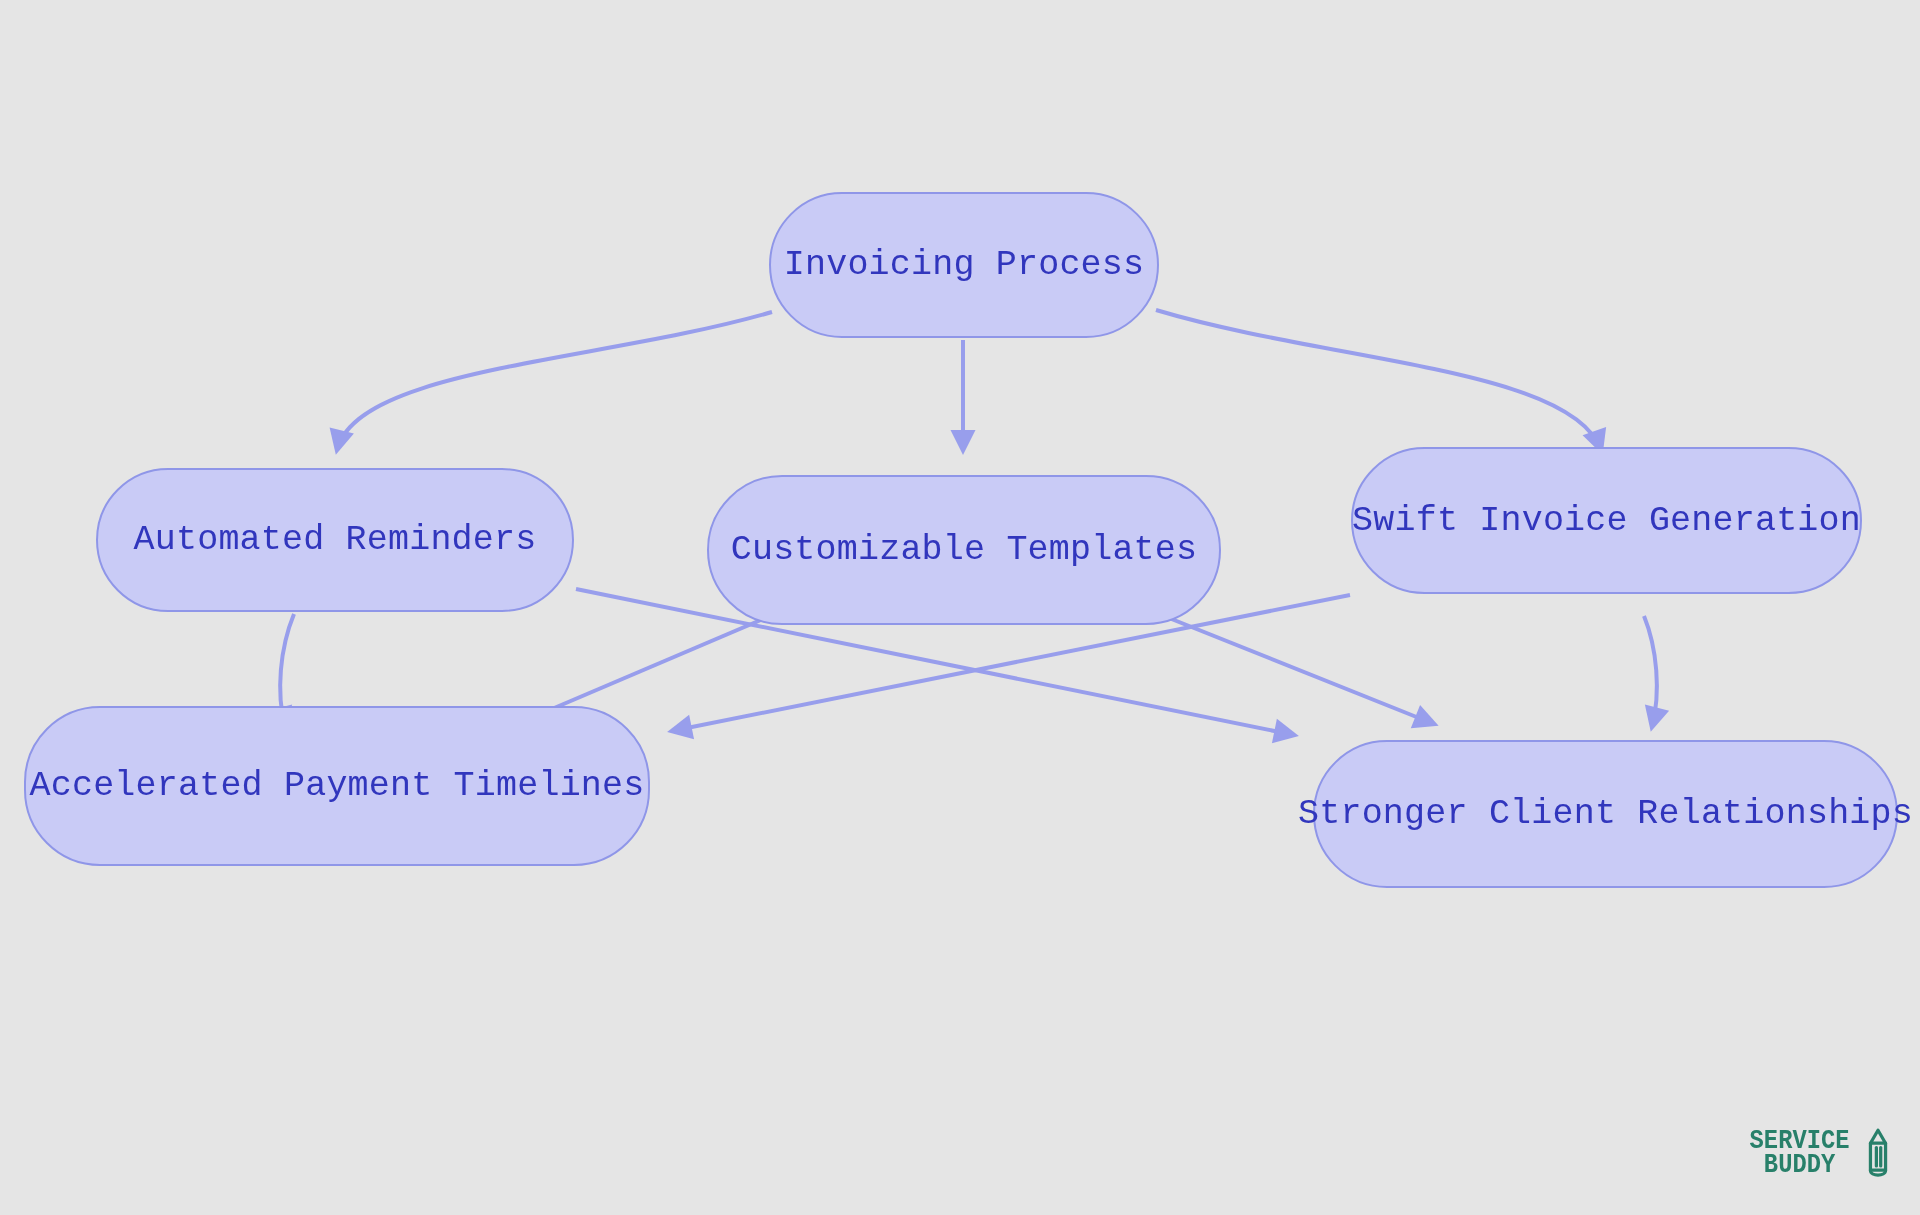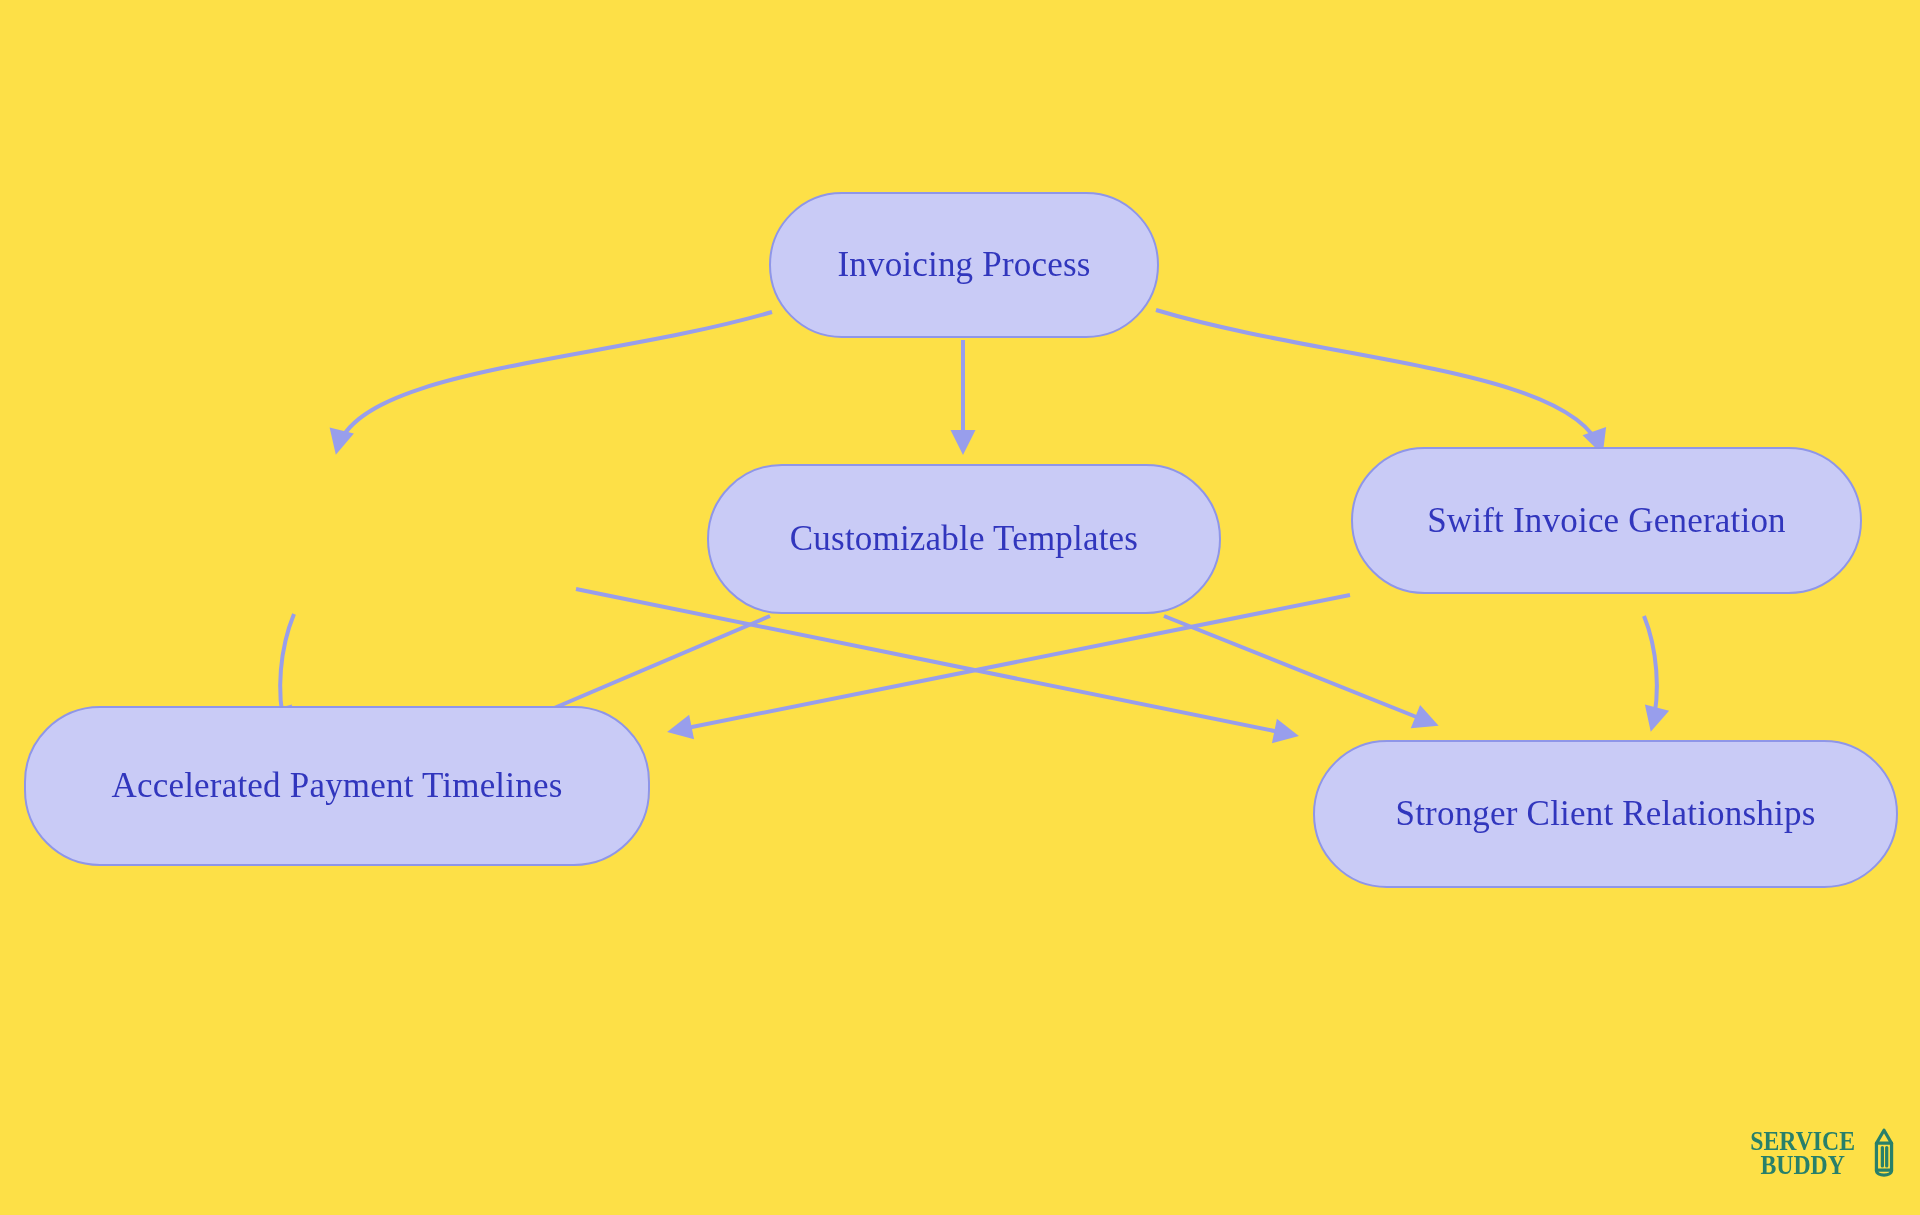--- a/index.html
+++ b/index.html
@@ -1,39 +1,39 @@
 <!DOCTYPE html>
 <html><head>
 <meta charset="utf-8">
 <style>
   html,body{margin:0;padding:0;background:#ffffff;}
   .canvas{
     position:relative;
     width:1920px;height:1215px;
-    background:#fde047;
-    font-family:Liberation Serif, serif;
+    background:#e5e5e5;
+    font-family:Liberation Mono, monospace;
     overflow:hidden;
   }
   .edges{position:absolute;left:0;top:0;width:1920px;height:1215px;}
   .node{
     position:absolute;
     display:flex;align-items:center;justify-content:center;
     background:#c9cbf6;
     border:2.5px solid #8f96e8;
     border-radius:76px;
     color:#3136bd;
     font-size:35px;
     letter-spacing:0.2px;
     box-sizing:border-box;
     text-align:center;
     white-space:nowrap;
   }
   .node-invoicing{left:769px;top:192px;width:390px;height:146px;}
   .node-automated{left:96px;top:468px;width:478px;height:144px;}
-  .node-customizable{left:707px;top:464px;width:514px;height:150px;}
+  .node-customizable{left:707px;top:475px;width:514px;height:150px;}
   .node-swift{left:1351px;top:447px;width:511px;height:147px;}
   .node-accelerated{left:24px;top:706px;width:626px;height:160px;}
   .node-stronger{left:1313px;top:740px;width:585px;height:148px;}
   .logo{
     position:absolute;left:1736px;top:1127px;
     display:flex;align-items:center;gap:16px;
     color:#28806a;
   }
   .logo-text{
     display:flex;flex-direction:column;align-items:center;
@@ -66,20 +66,23 @@
       <path d="M 1164 616 L 1434 724" marker-end="url(#ah)"></path>
       <path d="M 1350 595 L 672 731" marker-end="url(#ah)"></path>
       <path d="M 1644 616 C 1657 648, 1661 692, 1652 727" marker-end="url(#ah)"></path>
     </g>
   </svg>
 
   <div class="node node-invoicing">
     <span>Invoicing Process</span>
   </div>
 
+  <div class="node node-automated">
+    <span>Automated Reminders</span>
+  </div>
 
   <div class="node node-customizable">
     <span>Customizable Templates</span>
   </div>
 
   <div class="node node-swift">
     <span>Swift Invoice Generation</span>
   </div>
 
   <div class="node node-accelerated">

